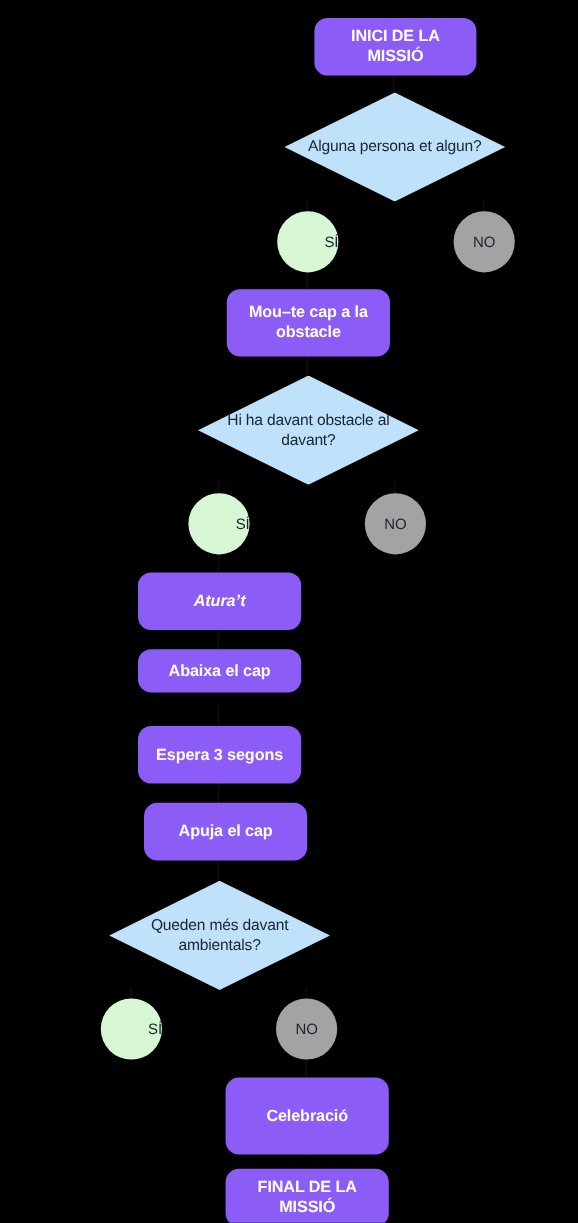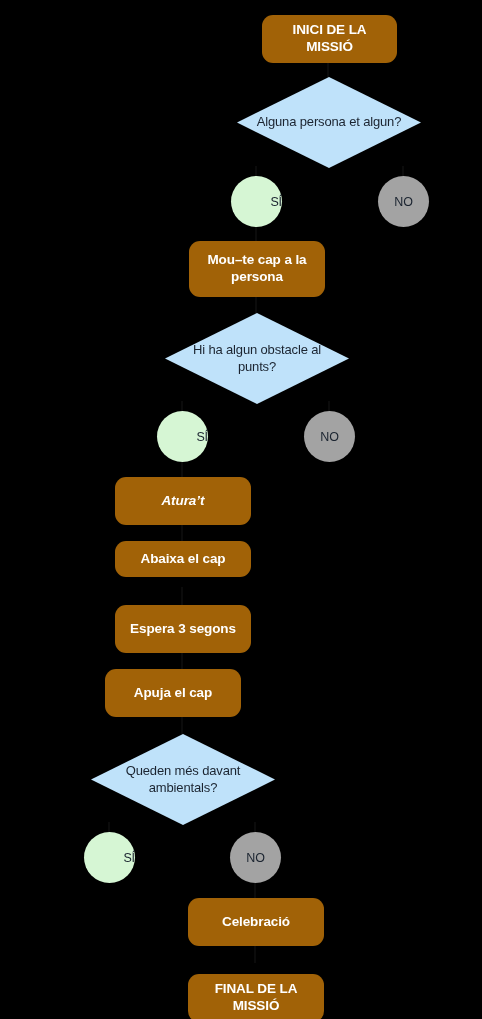--- a/index.html
+++ b/index.html
@@ -28,21 +28,21 @@
     position: absolute;
     box-sizing: border-box;
     display: flex;
     align-items: center;
     justify-content: center;
     text-align: center;
   }
 
   
   .box {
-    background: #a16207;
+    background: #8b5cf6;
     border-radius: 11px;
     color: #ffffff;
     font-weight: bold;
     font-size: 13.5px;
     line-height: 1.25;
     letter-spacing: -0.1px;
     padding: 4px 8px;
   }
   .box.terminal {
     font-size: 13.5px;
@@ -108,51 +108,51 @@
     <div class="node diamond" style="left: 237px; top: 77px; width: 184px; height: 91px;">
       <span class="dlabel">Alguna persona et algun?</span>
     </div>
     <div class="node circle yes" style="left: 231px; top: 176px; width: 51px; height: 51px;">
       <span>SÍ</span>
     </div>
     <div class="node circle no" style="left: 378px; top: 176px; width: 51px; height: 51px;">
       <span>NO</span>
     </div>
     <div class="node box" style="left: 189px; top: 241px; width: 136px; height: 56px;">
-      <span>Mou–te cap a la persona</span>
+      <span>Mou–te cap a la obstacle</span>
     </div>
     <div class="node diamond" style="left: 165px; top: 313px; width: 184px; height: 91px;">
-      <span class="dlabel">Hi ha algun obstacle al punts?</span>
+      <span class="dlabel">Hi ha davant obstacle al davant?</span>
     </div>
     <div class="node circle yes" style="left: 157px; top: 411px; width: 51px; height: 51px;">
       <span>SÍ</span>
     </div>
     <div class="node circle no" style="left: 304px; top: 411px; width: 51px; height: 51px;">
       <span>NO</span>
     </div>
     <div class="node box" style="left: 115px; top: 477px; width: 136px; height: 48px; font-style: italic;">
       <span>Atura’t</span>
     </div>
     <div class="node box" style="left: 115px; top: 541px; width: 136px; height: 36px;">
       <span>Abaixa el cap</span>
     </div>
     <div class="node box" style="left: 115px; top: 605px; width: 136px; height: 48px;">
       <span>Espera 3 segons</span>
     </div>
-    <div class="node box" style="left: 105px; top: 669px; width: 136px; height: 48px; text-align: right;">
+    <div class="node box" style="left: 120px; top: 669px; width: 136px; height: 48px; text-align: right;">
       <span>Apuja el cap</span>
     </div>
     <div class="node diamond" style="left: 91px; top: 734px; width: 184px; height: 91px;">
       <span class="dlabel">Queden més davant ambientals?</span>
     </div>
     <div class="node circle yes" style="left: 84px; top: 832px; width: 51px; height: 51px;">
       <span>SÍ</span>
     </div>
     <div class="node circle no" style="left: 230px; top: 832px; width: 51px; height: 51px;">
       <span>NO</span>
     </div>
-    <div class="node box" style="left: 188px; top: 898px; width: 136px; height: 48px;">
+    <div class="node box" style="left: 188px; top: 898px; width: 136px; height: 64px;">
       <span>Celebració</span>
     </div>
     <div class="node box terminal" style="left: 188px; top: 974px; width: 136px; height: 48px;">
       <span>FINAL DE LA MISSIÓ</span>
     </div>
   </div>
 
 </body></html>

